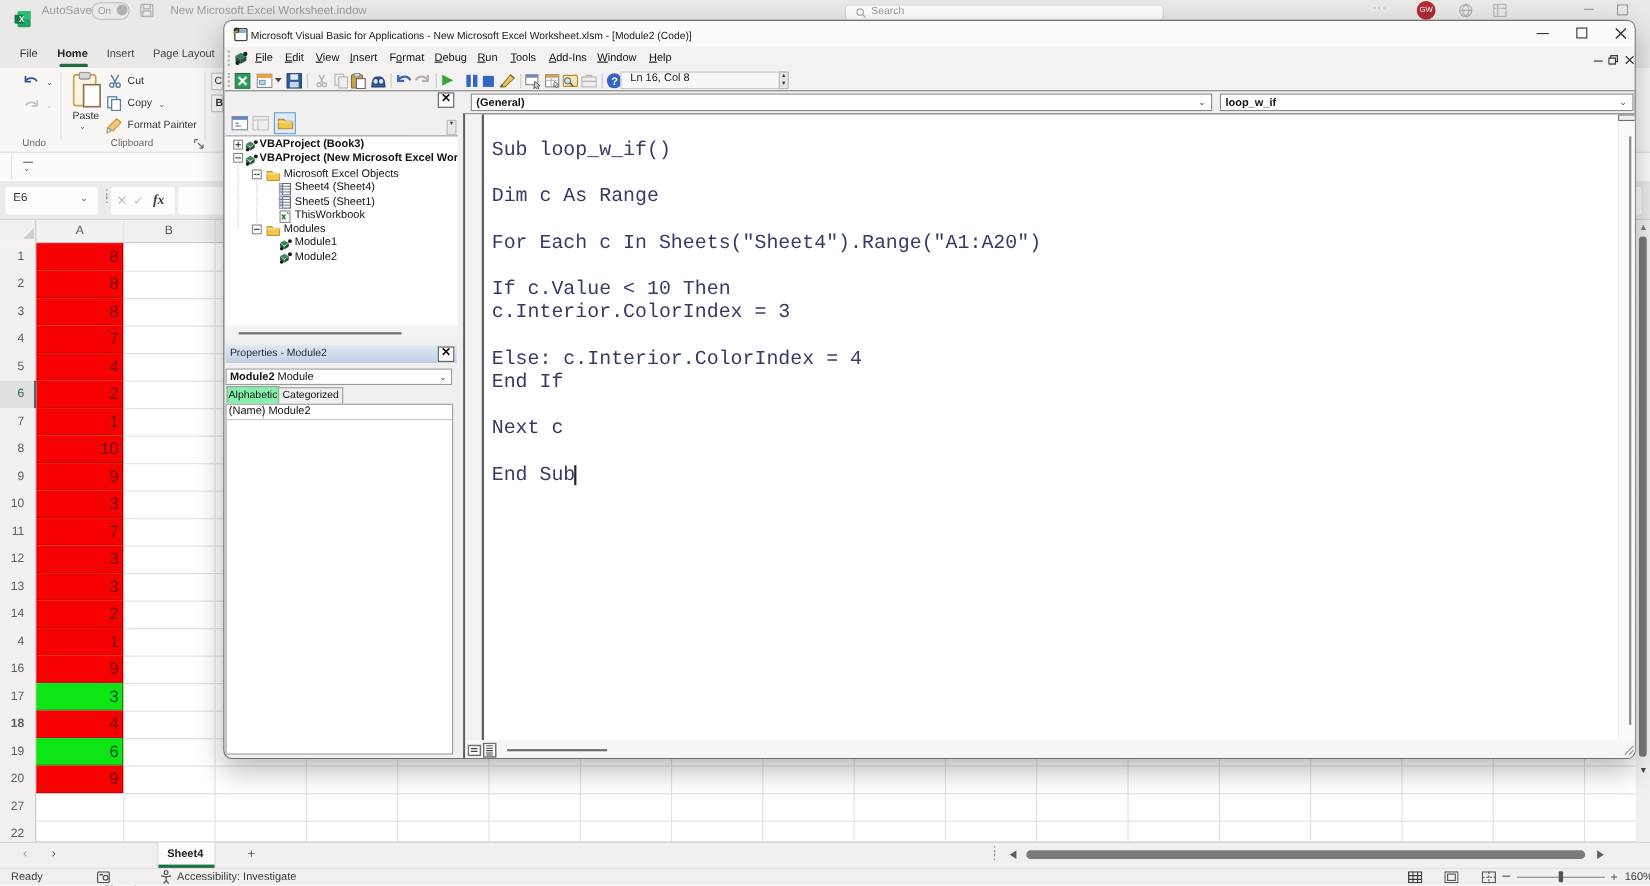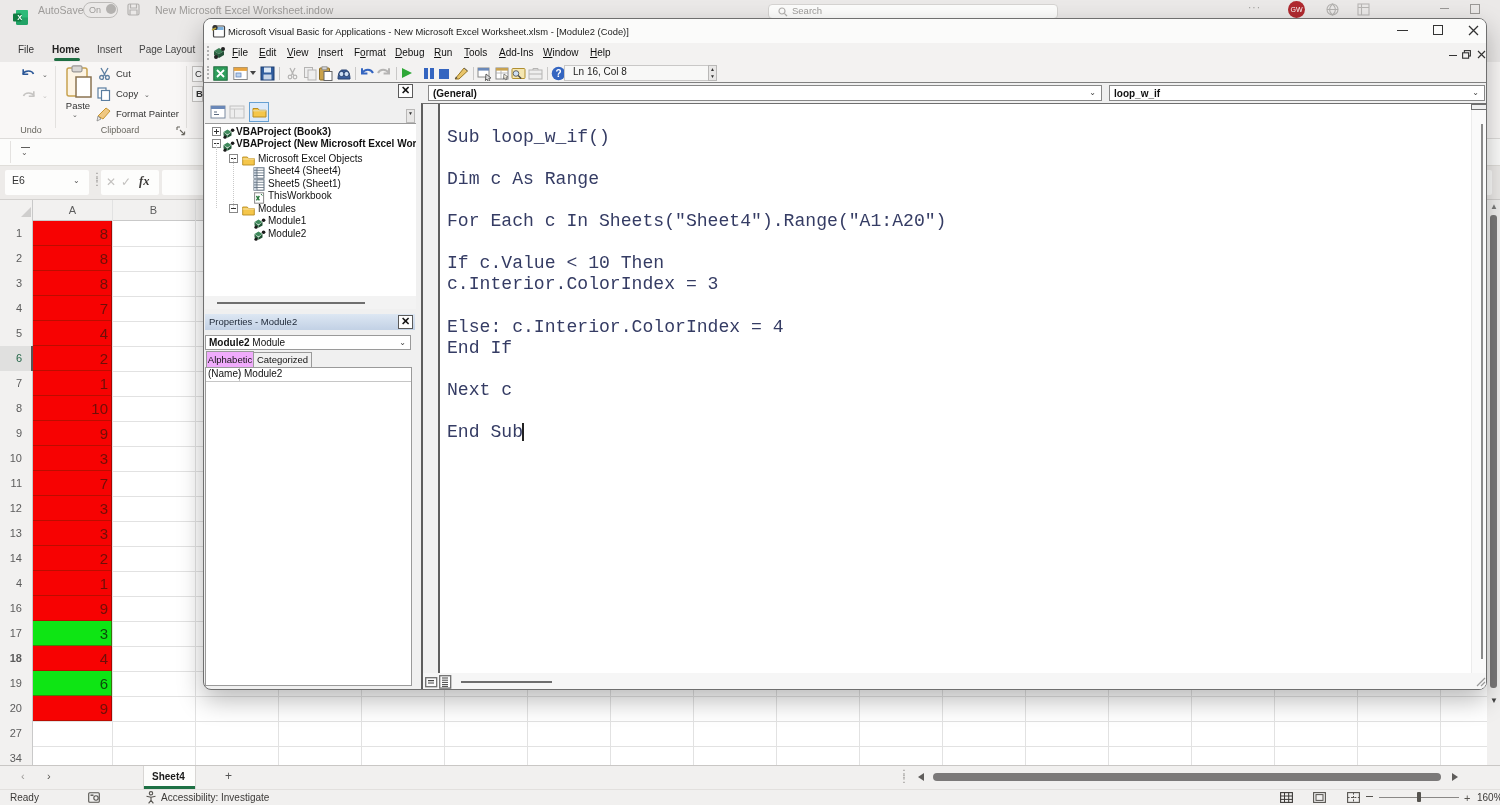--- a/index.html
+++ b/index.html
@@ -268,21 +268,21 @@
       <div class="rown" style="top:496px;">12</div>
       <div class="rown" style="top:521px;">13</div>
       <div class="rown" style="top:546px;">14</div>
       <div class="rown" style="top:571px;">4</div>
       <div class="rown" style="top:596px;">16</div>
       <div class="rown" style="top:621px;">17</div>
       <div class="rown" style="top:646px;font-weight:bold;">18</div>
       <div class="rown" style="top:671px;">19</div>
       <div class="rown" style="top:696px;">20</div>
       <div class="rown" style="top:721px;">27</div>
-      <div class="rown" style="top:746px;">34</div>
+      <div class="rown" style="top:746px;">22</div>
     </div>
 
   <div class="abs" style="left:1487px;top:200px;width:13px;height:565px;background:#f1f0ef;"></div>
   <div class="abs" style="left:1490px;top:203px;font-size:8px;color:#7b7b7b;line-height:8px;">▲</div>
   <div class="abs" style="left:1490px;top:215px;width:7px;height:473px;background:#7b7979;border-radius:3px;"></div>
   <div class="abs" style="left:1490px;top:697px;font-size:8px;color:#444;line-height:8px;">▼</div>
 
   <div class="abs" style="left:21px;top:770px;font-size:11px;color:#9a9896;">‹</div>
   <div class="abs" style="left:47px;top:770px;font-size:11px;color:#55534f;">›</div>
   <div class="abs" style="left:94px;top:804px;font-size:10px;color:#444;">Sheet1</div>
@@ -578,21 +578,21 @@
         <div style="position:absolute;left:28px;top:34px;width:1px;height:50px;border-left:1px dotted #c9c9c9;"></div>
       </div>
 
     <div class="abs" style="left:1px;top:277px;width:211px;height:13px;background:#f3f3f3;"></div>
     <div class="abs" style="left:13px;top:283px;width:148px;height:2px;background:#6f6f6f;"></div>
 
     <div class="panelhdr" style="left:1px;top:295px;width:210px;">Properties - Module2</div>
     <div class="xbtn" style="left:194px;top:296px;">✕</div>
     <div class="abs" style="left:1px;top:316px;width:206px;height:15px;background:#fff;border:1px solid #9a9a9a;box-sizing:border-box;font-size:10px;line-height:13px;padding-left:3px;color:#111;"><b>Module2</b> Module<span style="position:absolute;right:4px;top:0;font-size:8px;color:#444;">⌄</span></div>
 
-    <div class="abs" style="left:2px;top:332px;width:48px;height:16px;background:#f0abfc;border:1px solid #9a9a9a;border-bottom:none;box-sizing:border-box;font-size:9.5px;text-align:center;line-height:15px;color:#111;">Alphabetic</div>
+    <div class="abs" style="left:2px;top:332px;width:48px;height:16px;background:#86efac;border:1px solid #9a9a9a;border-bottom:none;box-sizing:border-box;font-size:9.5px;text-align:center;line-height:15px;color:#111;">Alphabetic</div>
     <div class="abs" style="left:50px;top:333px;width:58px;height:15px;background:#f0f0f0;border:1px solid #9a9a9a;border-bottom:none;border-left:none;box-sizing:border-box;font-size:9.5px;text-align:center;line-height:14px;color:#111;">Categorized</div>
 
     <div class="abs" style="left:1px;top:348px;width:207px;height:319px;background:#fff;border:1px solid #9a9a9a;box-sizing:border-box;">
       <div style="position:absolute;left:0;top:0;width:100%;height:13px;border-bottom:1px solid #c6c6c6;">
         <div style="position:absolute;left:0;top:0;width:34px;height:13px;border-right:1px solid #c6c6c6;font-size:10px;line-height:12px;padding-left:2px;box-sizing:border-box;color:#111;">(Name)</div>
         <div style="position:absolute;left:38px;top:0;font-size:10px;line-height:12px;color:#111;">Module2</div>
       </div>
     </div>
 
     <div class="abs" style="left:224px;top:66px;width:674px;height:16px;background:#fff;border:1px solid #888;box-sizing:border-box;">

